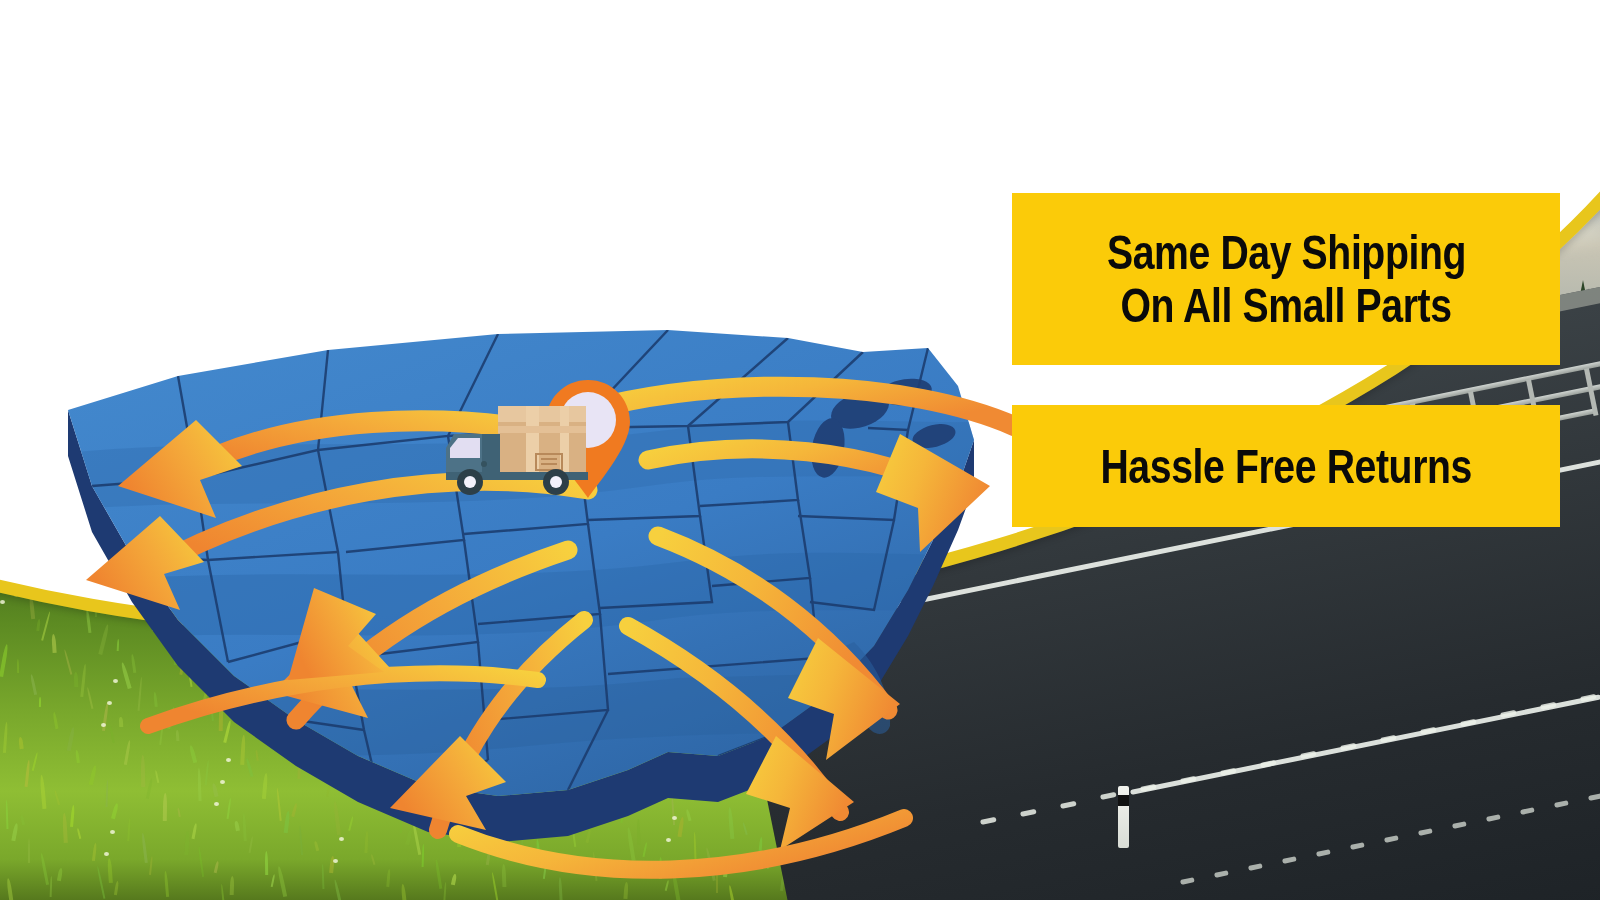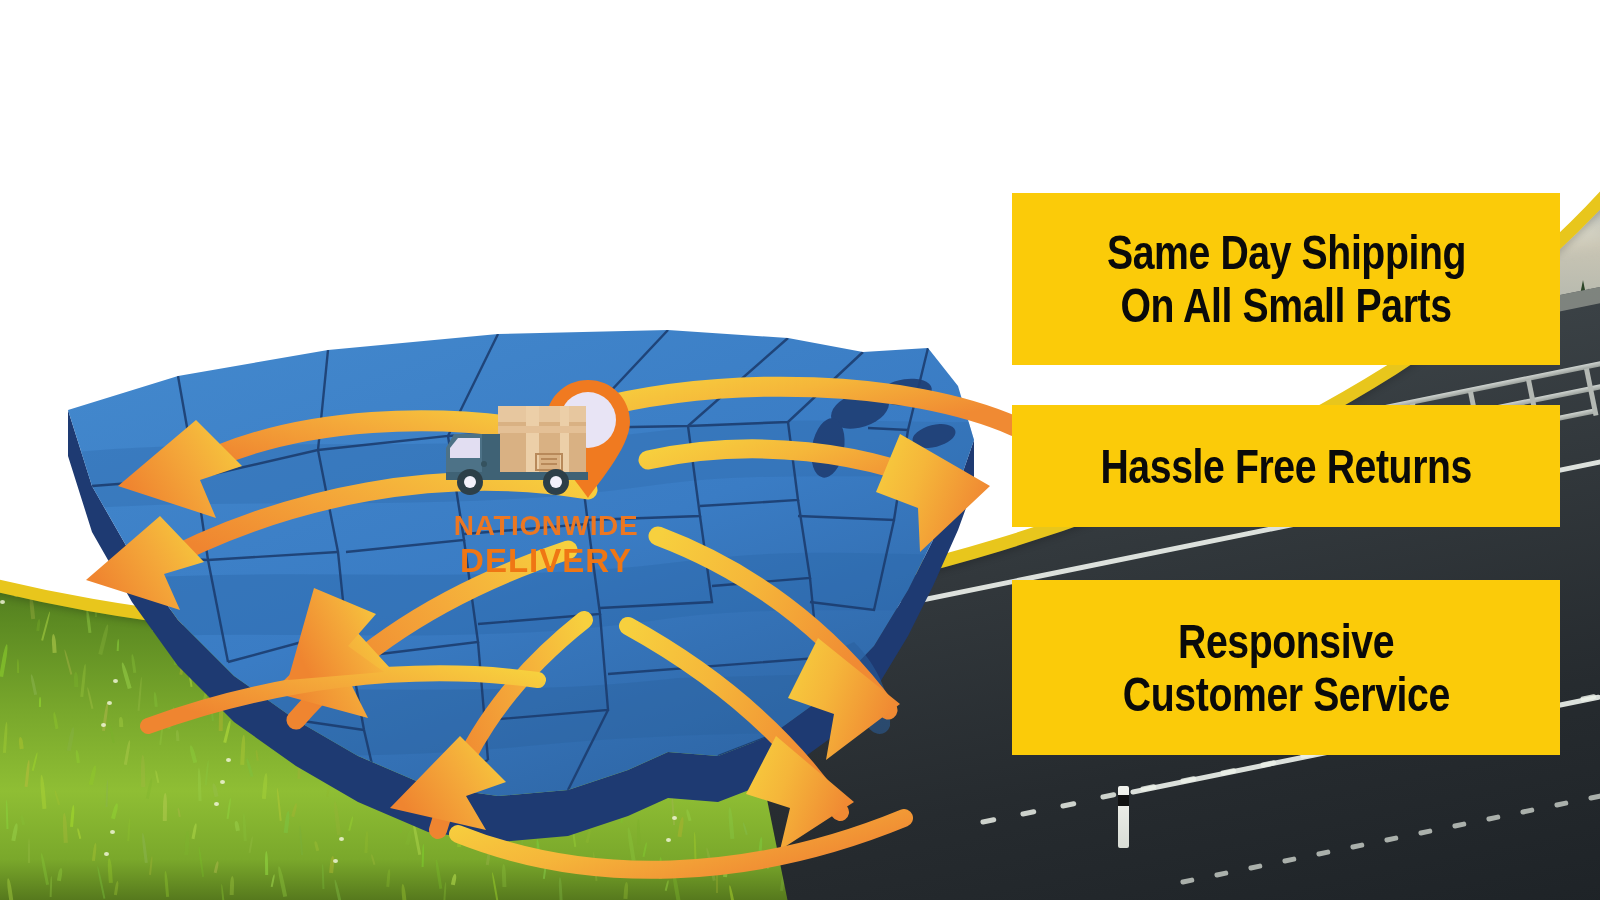--- a/index.html
+++ b/index.html
@@ -1032,33 +1032,25 @@
         <circle cx="48" cy="92" r="3" fill="#35525f"></circle>
 
         <rect x="10" y="100" width="142" height="8" fill="#3f6275"></rect>
 
         <circle cx="34" cy="110" r="13" fill="#2d3f48"></circle>
         <circle cx="34" cy="110" r="6" fill="#f3f1fb"></circle>
         <circle cx="120" cy="110" r="13" fill="#2d3f48"></circle>
         <circle cx="120" cy="110" r="6" fill="#f3f1fb"></circle>
       </g>
     </svg>
-    <div class="nw-text">
-      <span class="nw1">NATIONWIDE</span>
-      <span class="nw2">DELIVERY</span>
-    </div>
   </div>
 
   <div class="box" id="box1">
     <div class="line">Same Day Shipping</div>
     <div class="line">On All Small Parts</div>
   </div>
 
   <div class="box" id="box2">
     <div class="line">Hassle Free Returns</div>
   </div>
 
-  <div class="box" id="box3">
-    <div class="line">Responsive</div>
-    <div class="line">Customer Service</div>
-  </div>
 
 </div>
 
 </body></html>

